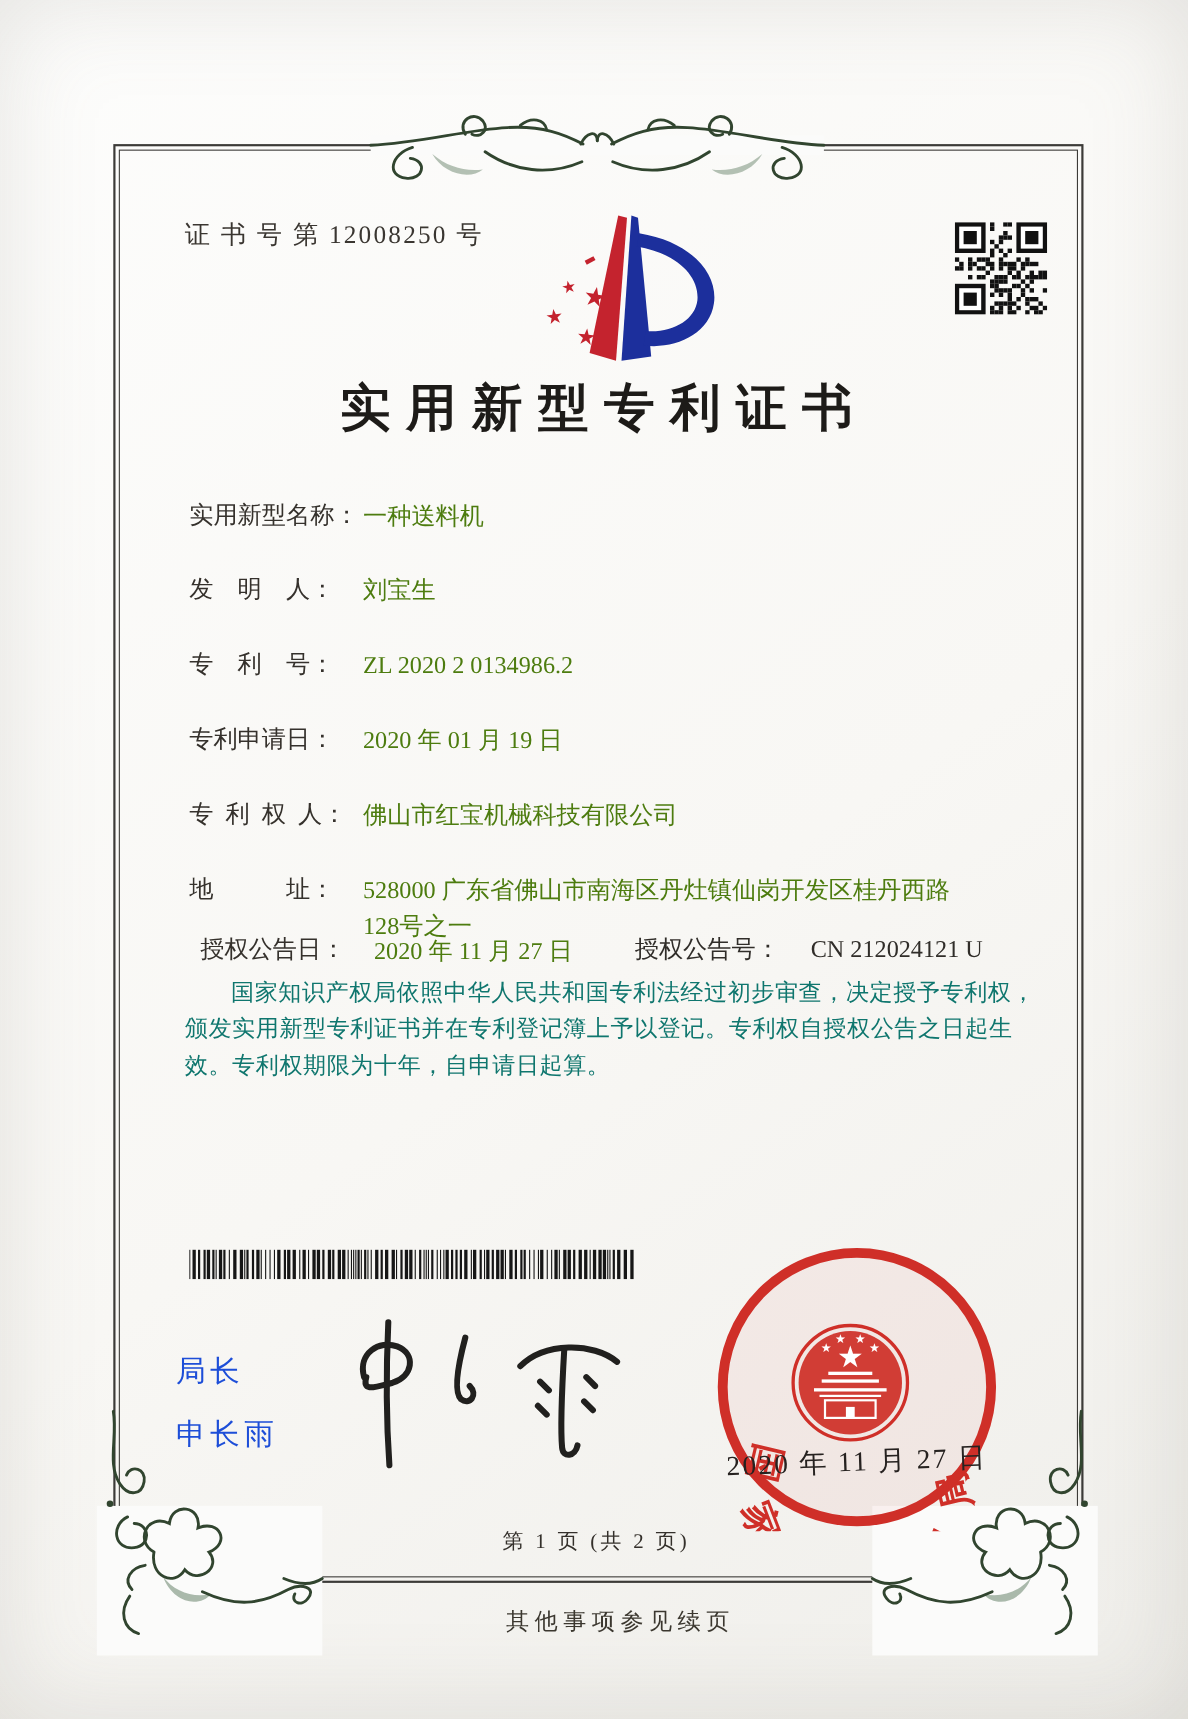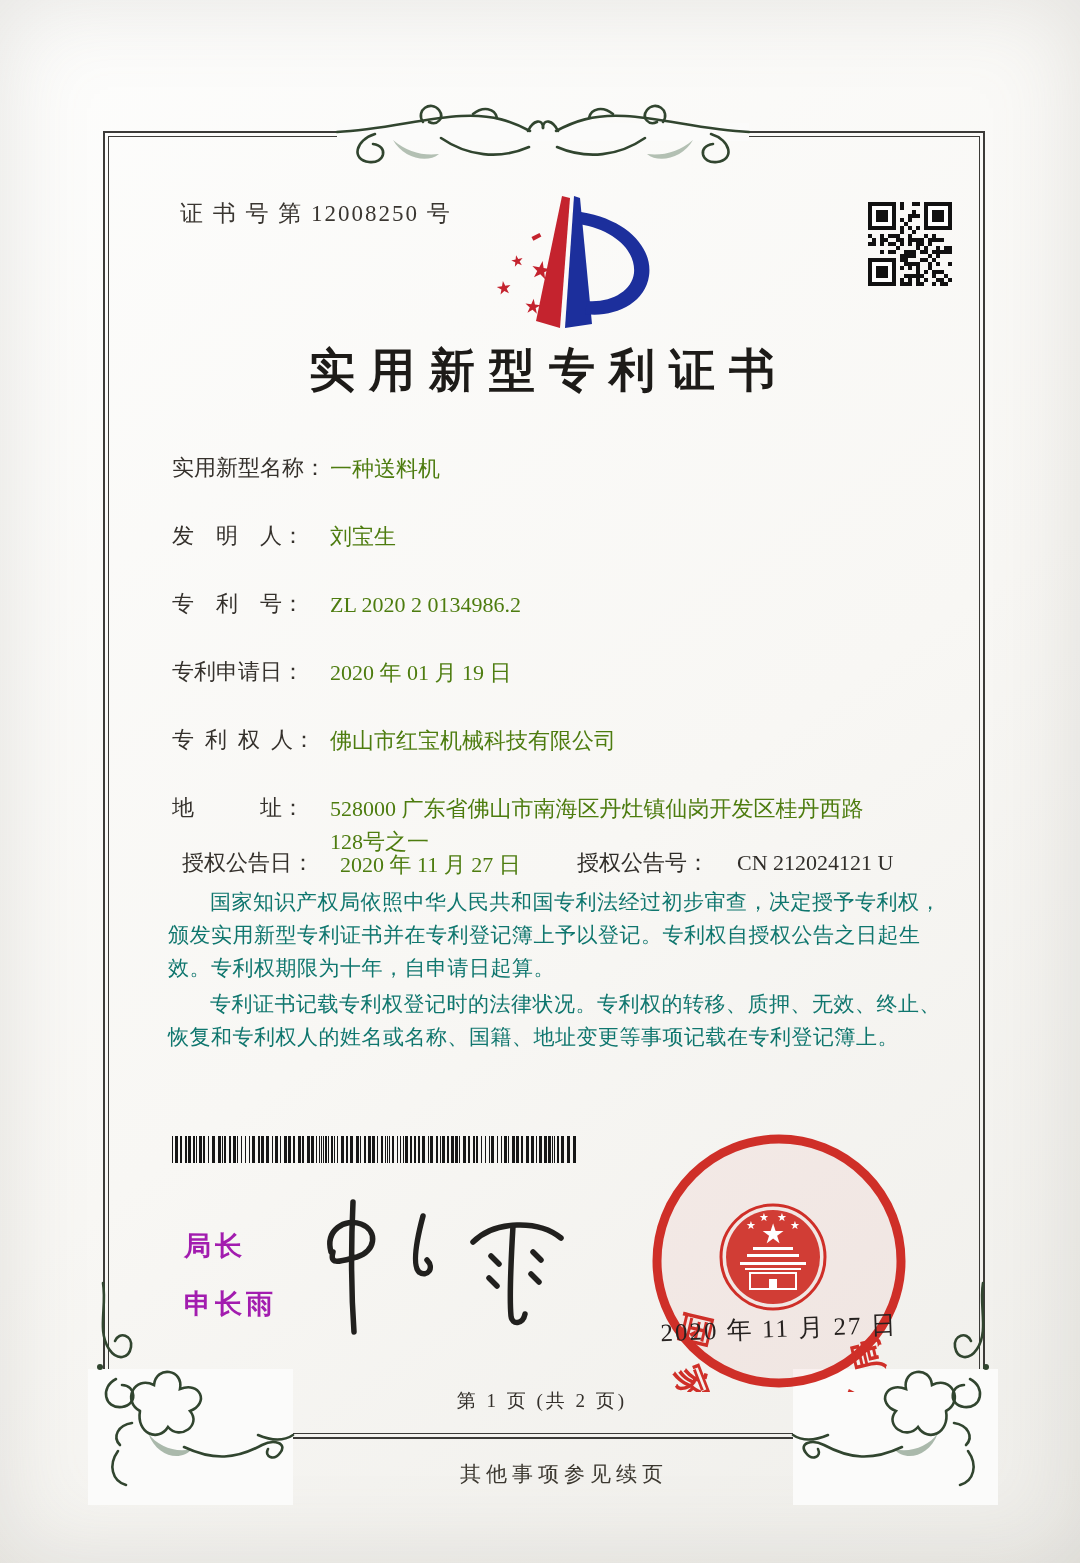--- a/index.html
+++ b/index.html
@@ -17,42 +17,42 @@
   
   .frame{position:absolute;left:103px;top:131px;width:878px;height:1304px;
     border:2px solid var(--border);}
   .frame::after{content:"";position:absolute;inset:3px;border:1px solid var(--border);}
   
   .orn{position:absolute;overflow:visible;}
   .orn-top{left:323px;top:92px;width:440px;height:96px;}
   .orn-bl{left:88px;top:1283px;width:240px;height:222px;}
   .orn-br{left:758px;top:1283px;width:240px;height:222px;transform:scaleX(-1);}
   
-  .certno{position:absolute;left:180px;top:198px;font-size:23px;letter-spacing:2px;color:#3a3631;}
+  .certno{position:absolute;left:168px;top:198px;font-size:23px;letter-spacing:2px;color:#3a3631;}
   .logo{position:absolute;left:452px;top:188px;width:210px;height:148px;}
   .qr{position:absolute;left:868px;top:202px;width:84px;height:84px;}
   .title{position:absolute;left:103px;top:340px;width:878px;margin:0;text-align:center;
     font-size:46px;font-weight:700;letter-spacing:14px;padding-left:14px;box-sizing:border-box;color:#1d1b18;}
   
   .fields{position:absolute;left:172px;top:452px;width:740px;font-size:22px;}
   .field-row{position:relative;min-height:30px;margin-bottom:36px;line-height:32px;}
   .flabel{white-space:nowrap;color:#35312c;}
   .fvalue{position:absolute;left:158px;top:0;width:552px;line-height:33px;color:#4d7c0f;}
   .grant-row{position:absolute;left:182px;top:848px;width:760px;font-size:22px;line-height:30px;}
   .grant-row .flabel2{position:absolute;left:395px;white-space:nowrap;}
   .grant-row .fvalue2{position:absolute;left:555px;white-space:nowrap;}
   
   .paras{position:absolute;left:168px;top:886px;width:778px;font-size:21px;line-height:33px;
     letter-spacing:.5px;color:#0f766e;}
   .paras p{margin:0 0 3px 0;text-indent:2em;}
   
   .barcode{position:absolute;left:172px;top:1136px;width:406px;height:27px;}
   
-  .director{position:absolute;left:184px;top:1228px;font-family:"Liberation Sans","DejaVu Sans",sans-serif;
-    font-weight:700;font-size:27px;letter-spacing:4px;color:#a21caf;}
+  .director{position:absolute;left:160px;top:1228px;font-family:"Liberation Sans","DejaVu Sans",sans-serif;
+    font-weight:400;font-size:27px;letter-spacing:4px;color:#1d4ed8;}
   .director .dname{margin-top:22px;}
   .signature{position:absolute;left:305px;top:1190px;width:290px;height:150px;}
   
   .seal{position:absolute;left:648px;top:1130px;width:262px;height:262px;}
   .seal-date{position:absolute;left:648px;top:1312px;width:262px;text-align:center;
     font-size:25px;letter-spacing:2px;color:#262220;transform:rotate(-2deg);}
   
   .pagination{position:absolute;left:103px;top:1388px;width:878px;text-align:center;
     font-size:19px;letter-spacing:3px;color:#34302b;}
   .footer-note{position:absolute;left:0;top:1460px;width:1080px;text-align:center;
@@ -278,21 +278,20 @@
 
 <div class="grant-row">
   <span class="flabel">授权公告日：</span>
   <span class="fvalue">2020 年 11 月 27 日</span>
   <span class="flabel2">授权公告号：</span>
   <span class="fvalue2">CN 212024121 U</span>
 </div>
 
 <div class="paras">
   <p>国家知识产权局依照中华人民共和国专利法经过初步审查，决定授予专利权，颁发实用新型专利证书并在专利登记簿上予以登记。专利权自授权公告之日起生效。专利权期限为十年，自申请日起算。</p>
-  <p>专利证书记载专利权登记时的法律状况。专利权的转移、质押、无效、终止、恢复和专利权人的姓名或名称、国籍、地址变更等事项记载在专利登记簿上。</p>
 </div>
 
 <svg class="barcode" viewBox="0 0 406 27">
     <rect x="0" y="0" width="1" height="27" fill="#161616"></rect>
     <rect x="3" y="0" width="3" height="27" fill="#161616"></rect>
     <rect x="8" y="0" width="2" height="27" fill="#161616"></rect>
     <rect x="13" y="0" width="2" height="27" fill="#161616"></rect>
     <rect x="16" y="0" width="3" height="27" fill="#161616"></rect>
     <rect x="21" y="0" width="2" height="27" fill="#161616"></rect>
     <rect x="24" y="0" width="1" height="27" fill="#161616"></rect>

